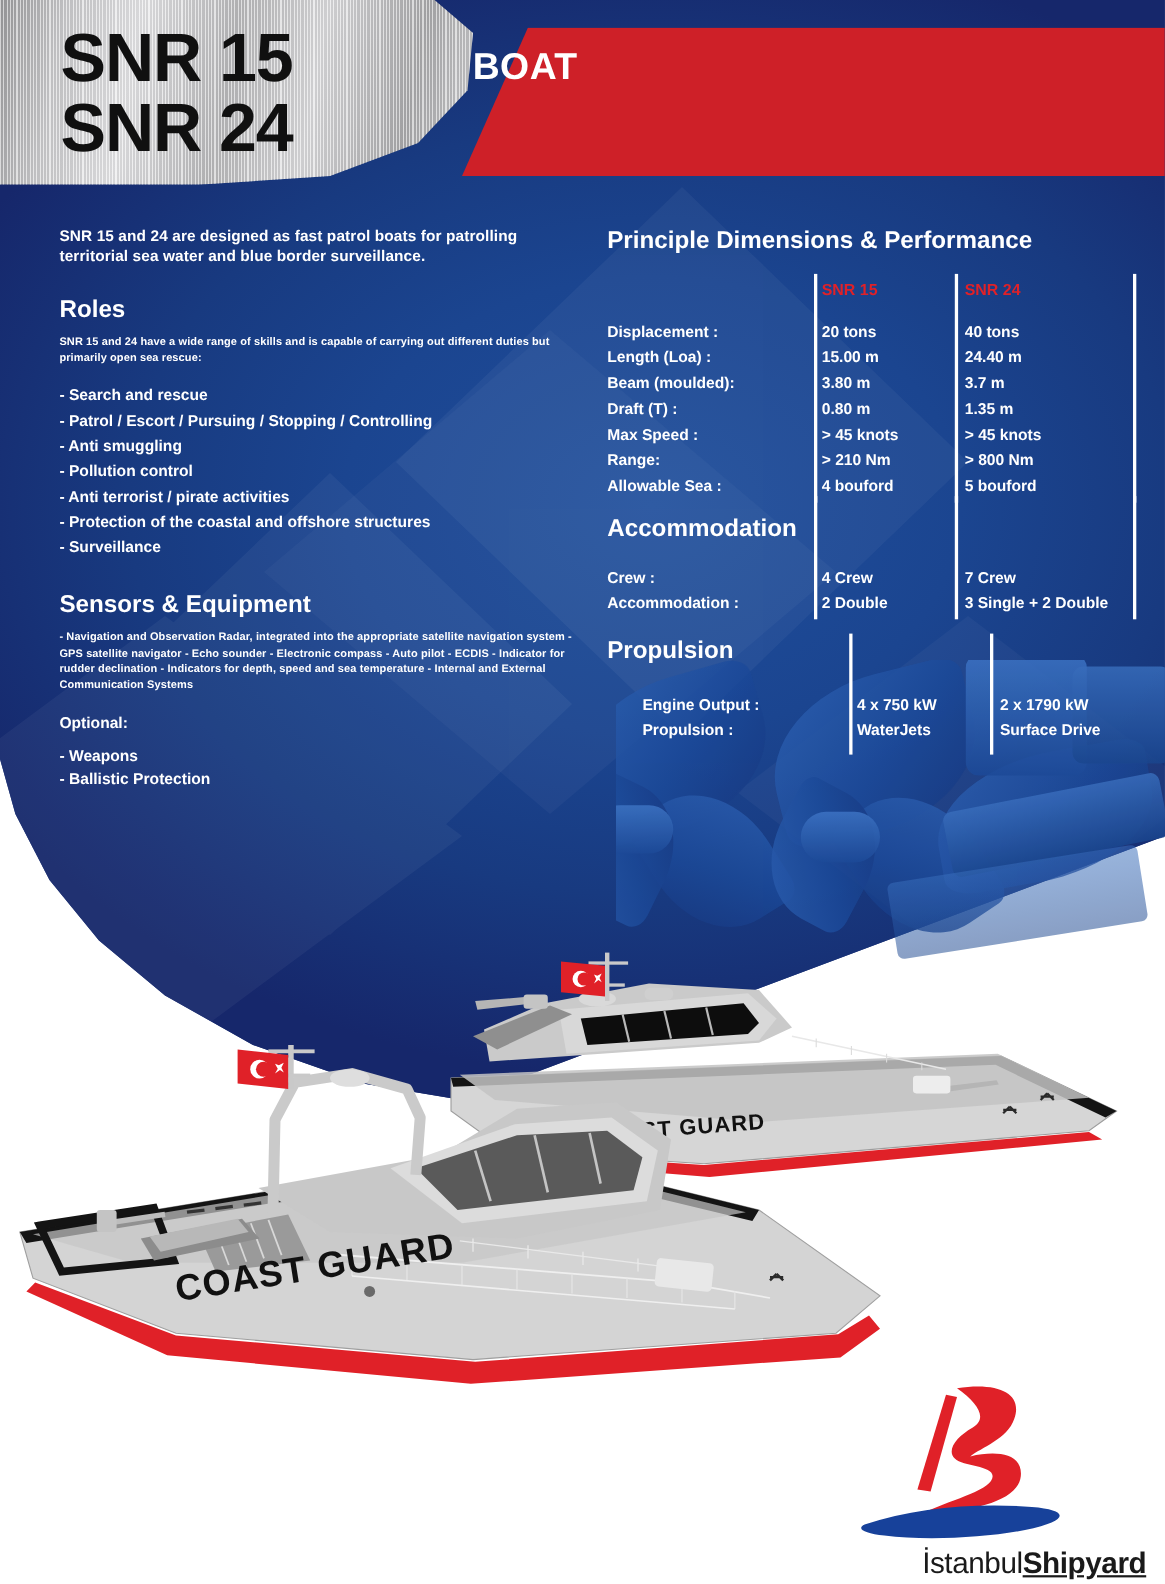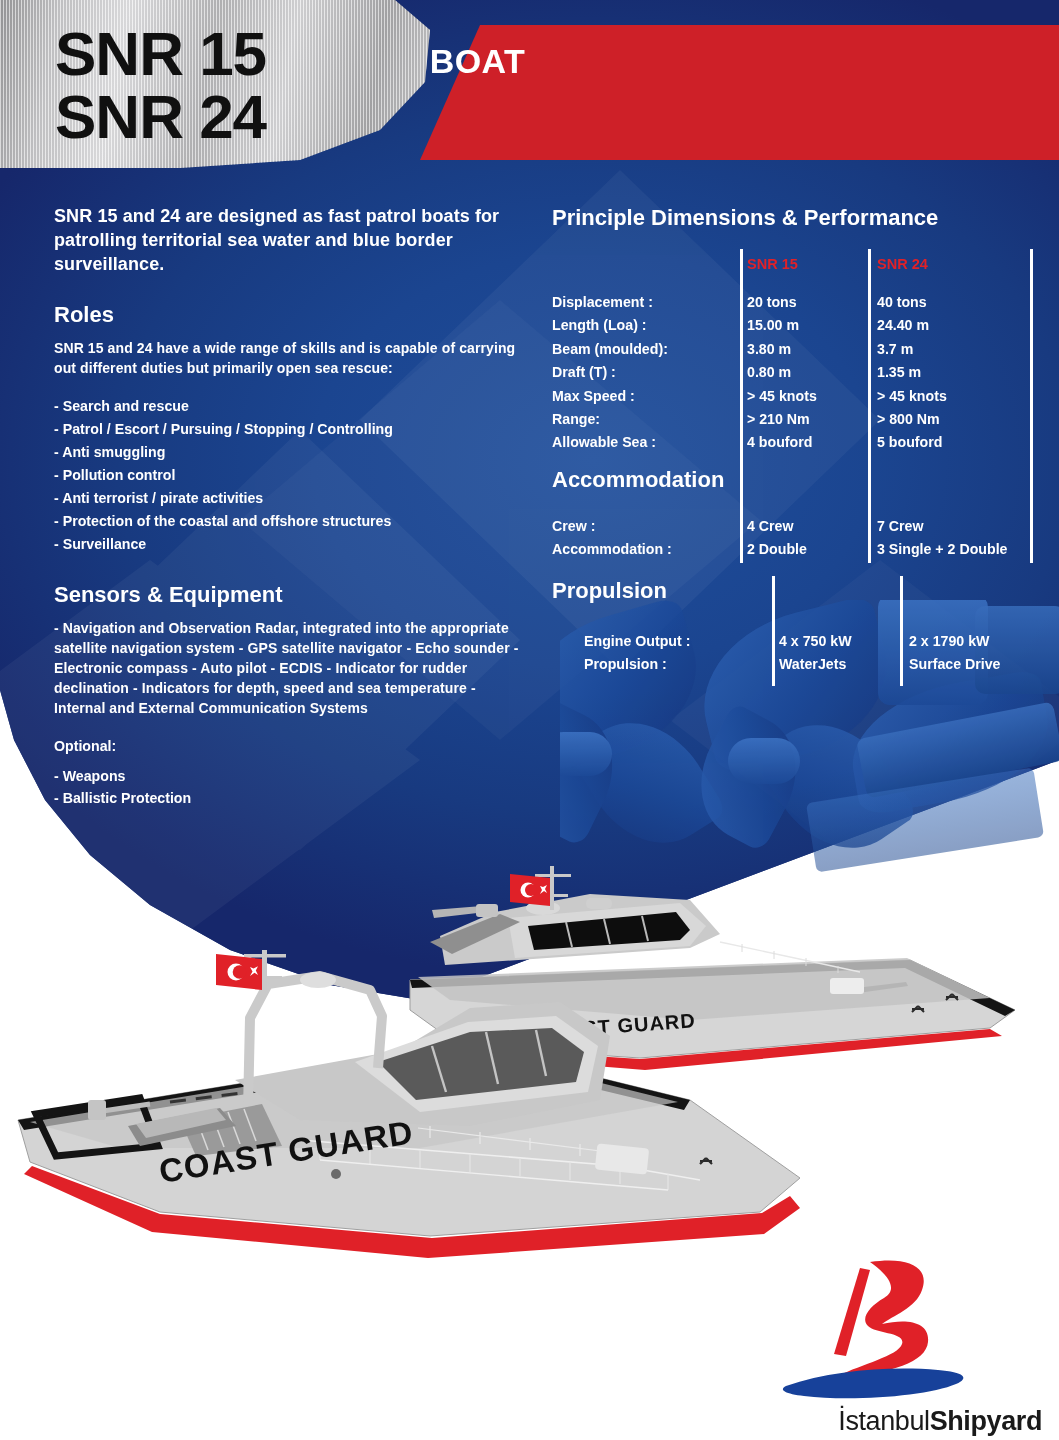--- a/index.html
+++ b/index.html
@@ -67,26 +67,26 @@
   }
   #model-lines {
     position:absolute; left:55px; top:22px;
     color:#101010; font-weight:bold; font-size:62px; line-height:1.02;
     letter-spacing:-1px; font-family:"Liberation Sans", sans-serif;
   }
 
   
   #left-col { position:absolute; left:54px; top:205px; width:470px; color:#fff; }
   .intro {
-    font-size:18px; font-weight:bold; line-height:1.32; letter-spacing:.1px;
+    font-size:14px; font-weight:bold; line-height:1.32; letter-spacing:.1px;
   }
   .sec-head {
     font-size:22px; font-weight:bold; margin-top:26px; margin-bottom:11px;
   }
-  .body-txt { font-size:14px; font-weight:bold; line-height:1.42; letter-spacing:.1px; }
+  .body-txt { font-size:10px; font-weight:bold; line-height:1.42; letter-spacing:.1px; }
   .bullets { margin-top:16px; }
   .bullets li { list-style:none; font-size:14.2px; font-weight:bold; line-height:1.62; }
   .opt-head { font-size:14.2px; font-weight:bold; margin-top:20px; }
   .opt-list { margin-top:12px; }
   .opt-list li { list-style:none; font-size:14.2px; font-weight:bold; line-height:1.5; }
 
   
   #right-col { position:absolute; left:552px; top:205px; width:490px; color:#fff; }
   .rc-head { font-size:22px; font-weight:bold; }
   .spec-grid { position:relative; }
@@ -106,21 +106,21 @@
     font-family:"Liberation Sans", sans-serif; white-space:nowrap;
   }
 
   
   #logo { position:absolute; left:742px; top:1258px; width:300px; height:178px; }
   #logo-word {
     position:absolute; left:8px; top:148px; width:292px;
     text-align:right; font-size:27px; letter-spacing:-.4px; color:#1a1a1a;
     font-family:"Liberation Sans", sans-serif;
   }
-  #logo-word b { font-weight:bold; }
+  #logo-word b { font-weight:bold;text-decoration:underline; }
   #logo-word span.light { font-weight:normal;text-align:right; }
 </style>
 </head>
 <body>
 
 <div id="blue-field"></div>
 
 <div id="bg-shapes">
   <svg width="1059" height="1000" style="position:absolute;left:0;top:0;">
     <g fill="#ffffff" opacity="0.045">

